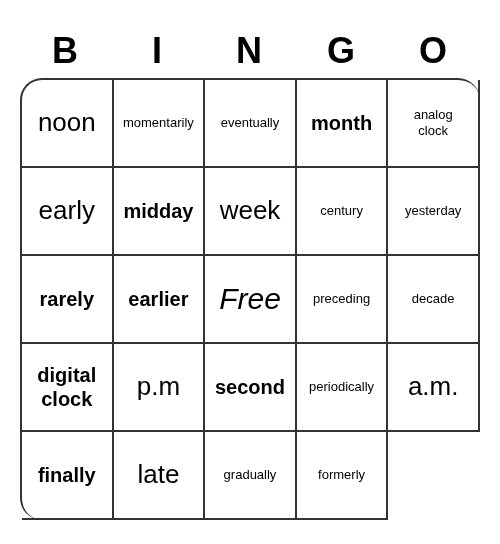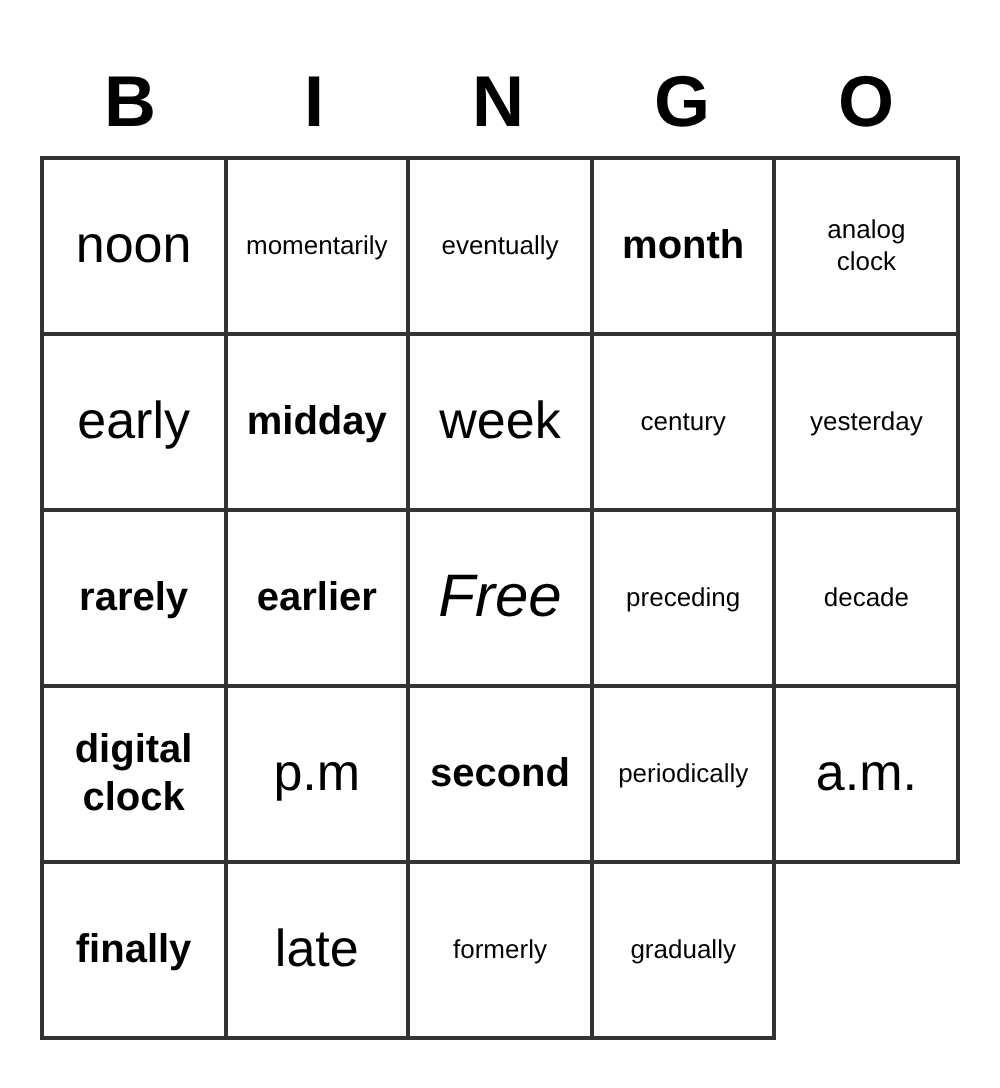--- a/index.html
+++ b/index.html
@@ -34,20 +34,21 @@
       font-weight: bold;
       padding: 6px 0;
       letter-spacing: 2px;
     }
 
     .bingo-grid {
       display: grid;
       grid-template-columns: repeat(5, 1fr);
       border-left: 2px solid #333;
       border-top: 2px solid #333;
+      border-radius: 22px;
     }
 
     .bingo-cell {
       border-right: 2px solid #333;
       border-bottom: 2px solid #333;
       min-height: 88px;
       display: flex;
       align-items: center;
       justify-content: center;
       text-align: center;
@@ -151,19 +152,19 @@
       <div class="bingo-cell">
         <span class="bingo-cell-text size-large">a.m.</span>
       </div>
       <div class="bingo-cell">
         <span class="bingo-cell-text size-medium">finally</span>
       </div>
       <div class="bingo-cell">
         <span class="bingo-cell-text size-large">late</span>
       </div>
       <div class="bingo-cell">
-        <span class="bingo-cell-text size-small">formerly</span>
+        <span class="bingo-cell-text size-small">gradually</span>
       </div>
       <div class="bingo-cell">
-        <span class="bingo-cell-text size-small">gradually</span>
+        <span class="bingo-cell-text size-small">formerly</span>
       </div>
     </div>
 </div>
 
 </body></html>

